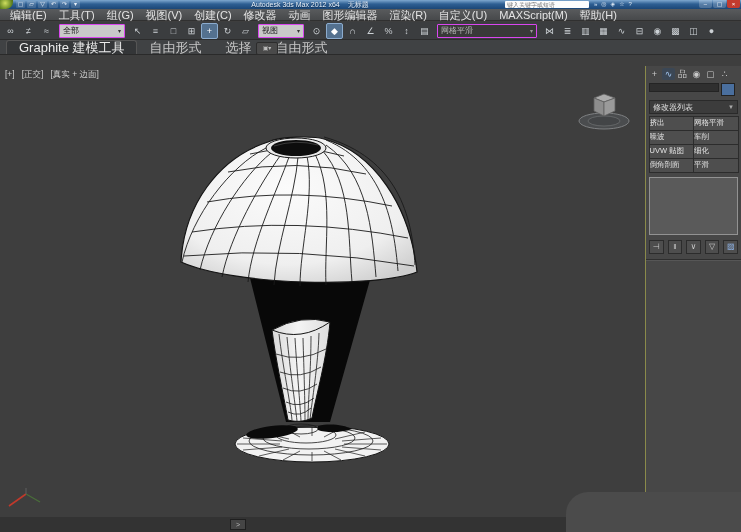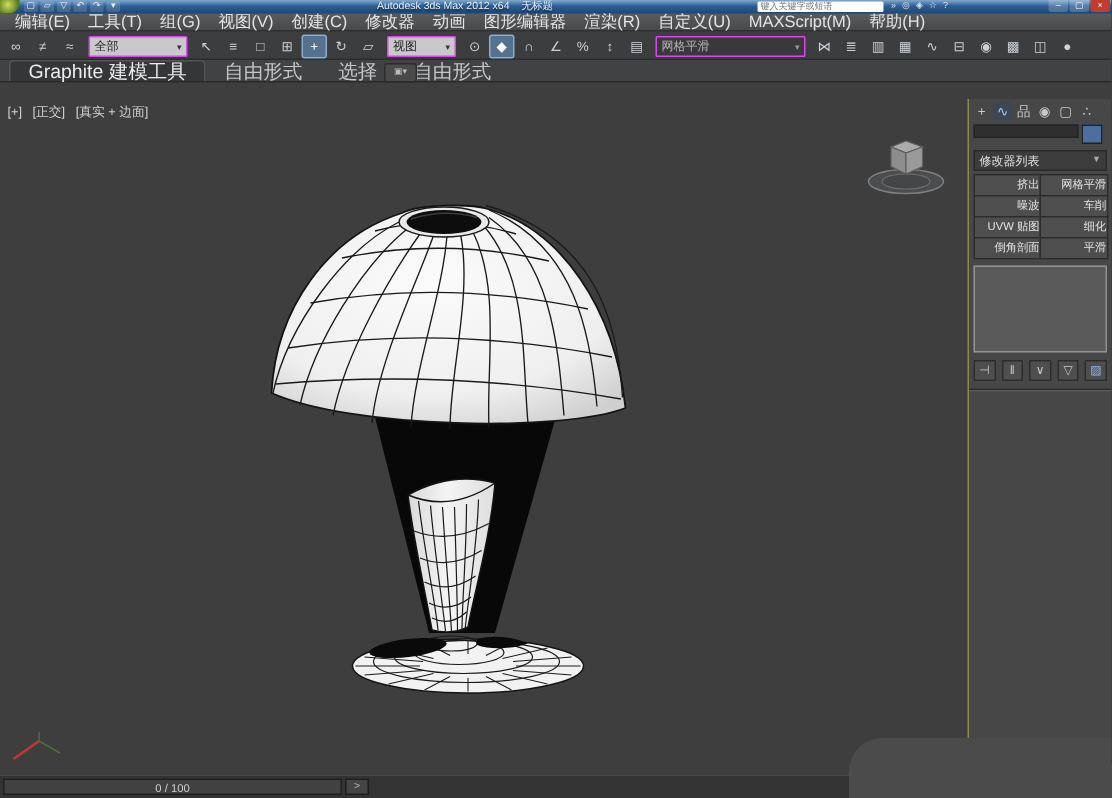--- a/index.html
+++ b/index.html
@@ -75,21 +75,21 @@
   #cmd-tabs .ctab.active{color:#a5c8f2;background:#3b4755;}
   #name-row{display:flex;gap:2px;padding:2px 3px;}
   #object-name{width:70px;height:9px;background:#2f2f2f;border:1px solid #242424;
     color:#ddd;font-size:7px;padding:0 2px;box-sizing:border-box;}
   #color-swatch{width:12px;height:11px;background:#4a6f9e;border:1px solid #222;}
   #modifier-dd{margin:2px 3px;height:12px;display:flex;align-items:center;justify-content:space-between;
     background:#3c3c3c;border:1px solid #2a2a2a;font-size:8px;color:#e0e0e0;padding:0 3px;}
   #modifier-dd .arrow{font-size:6px;color:#aaa;}
   #mod-buttons{display:grid;grid-template-columns:1fr 1fr;gap:0;margin:2px 3px;}
   #mod-buttons .mod-btn{height:13px;background:#4e4e4e;border:1px solid #2c2c2c;margin:-0.5px;
-    color:#e2e2e2;font-size:7.5px;line-height:12px;text-align:right;white-space:nowrap;overflow:hidden;}
+    color:#e2e2e2;font-size:7.5px;line-height:12px;text-align:left;white-space:nowrap;overflow:hidden;}
   #stack-box{margin:5px 3px 3px 3px;height:56px;background:#5a5a5a;border:1px solid #929292;}
   #stack-tools{display:flex;gap:4px;padding:2px 3px;}
   #stack-tools .st{width:13px;height:12px;background:#4e4e4e;border:1px solid #2c2c2c;
     color:#c9c9c9;font-size:8px;line-height:11px;text-align:center;}
   #stack-tools .st[data-name="configure-modifier-sets-button"]{color:#8fb4e8;}
   #cmd-divider{margin-top:3px;border-top:1px solid #2e2e2e;border-bottom:1px solid #565656;}
 
   
   #timeline{left:0;top:517px;width:741px;height:15px;background:#333;}
   #trackbar{left:2px;top:2px;width:226px;height:11px;background:#414141;border:1px solid #1f1f1f;
@@ -363,17 +363,16 @@
   <span class="st" data-name="pin-stack-button">⊣</span>
       <span class="st" data-name="show-end-result-button">‖</span>
       <span class="st" data-name="make-unique-button">∨</span>
       <span class="st" data-name="remove-modifier-button">▽</span>
       <span class="st" data-name="configure-modifier-sets-button">▨</span>
     </div>
   <div id="cmd-divider" data-name="panel-divider"></div>
 </div>
 
 <div id="timeline" class="abs" data-name="timeline-bar">
-  <div id="trackbar" class="abs" data-name="time-slider">0 / 100</div>
   <div id="next-frame" class="abs" data-name="next-frame-button">&gt;</div>
 </div>
 
 <div id="popup-panel" class="abs" data-name="popup-panel"></div>
 
 </body></html>

